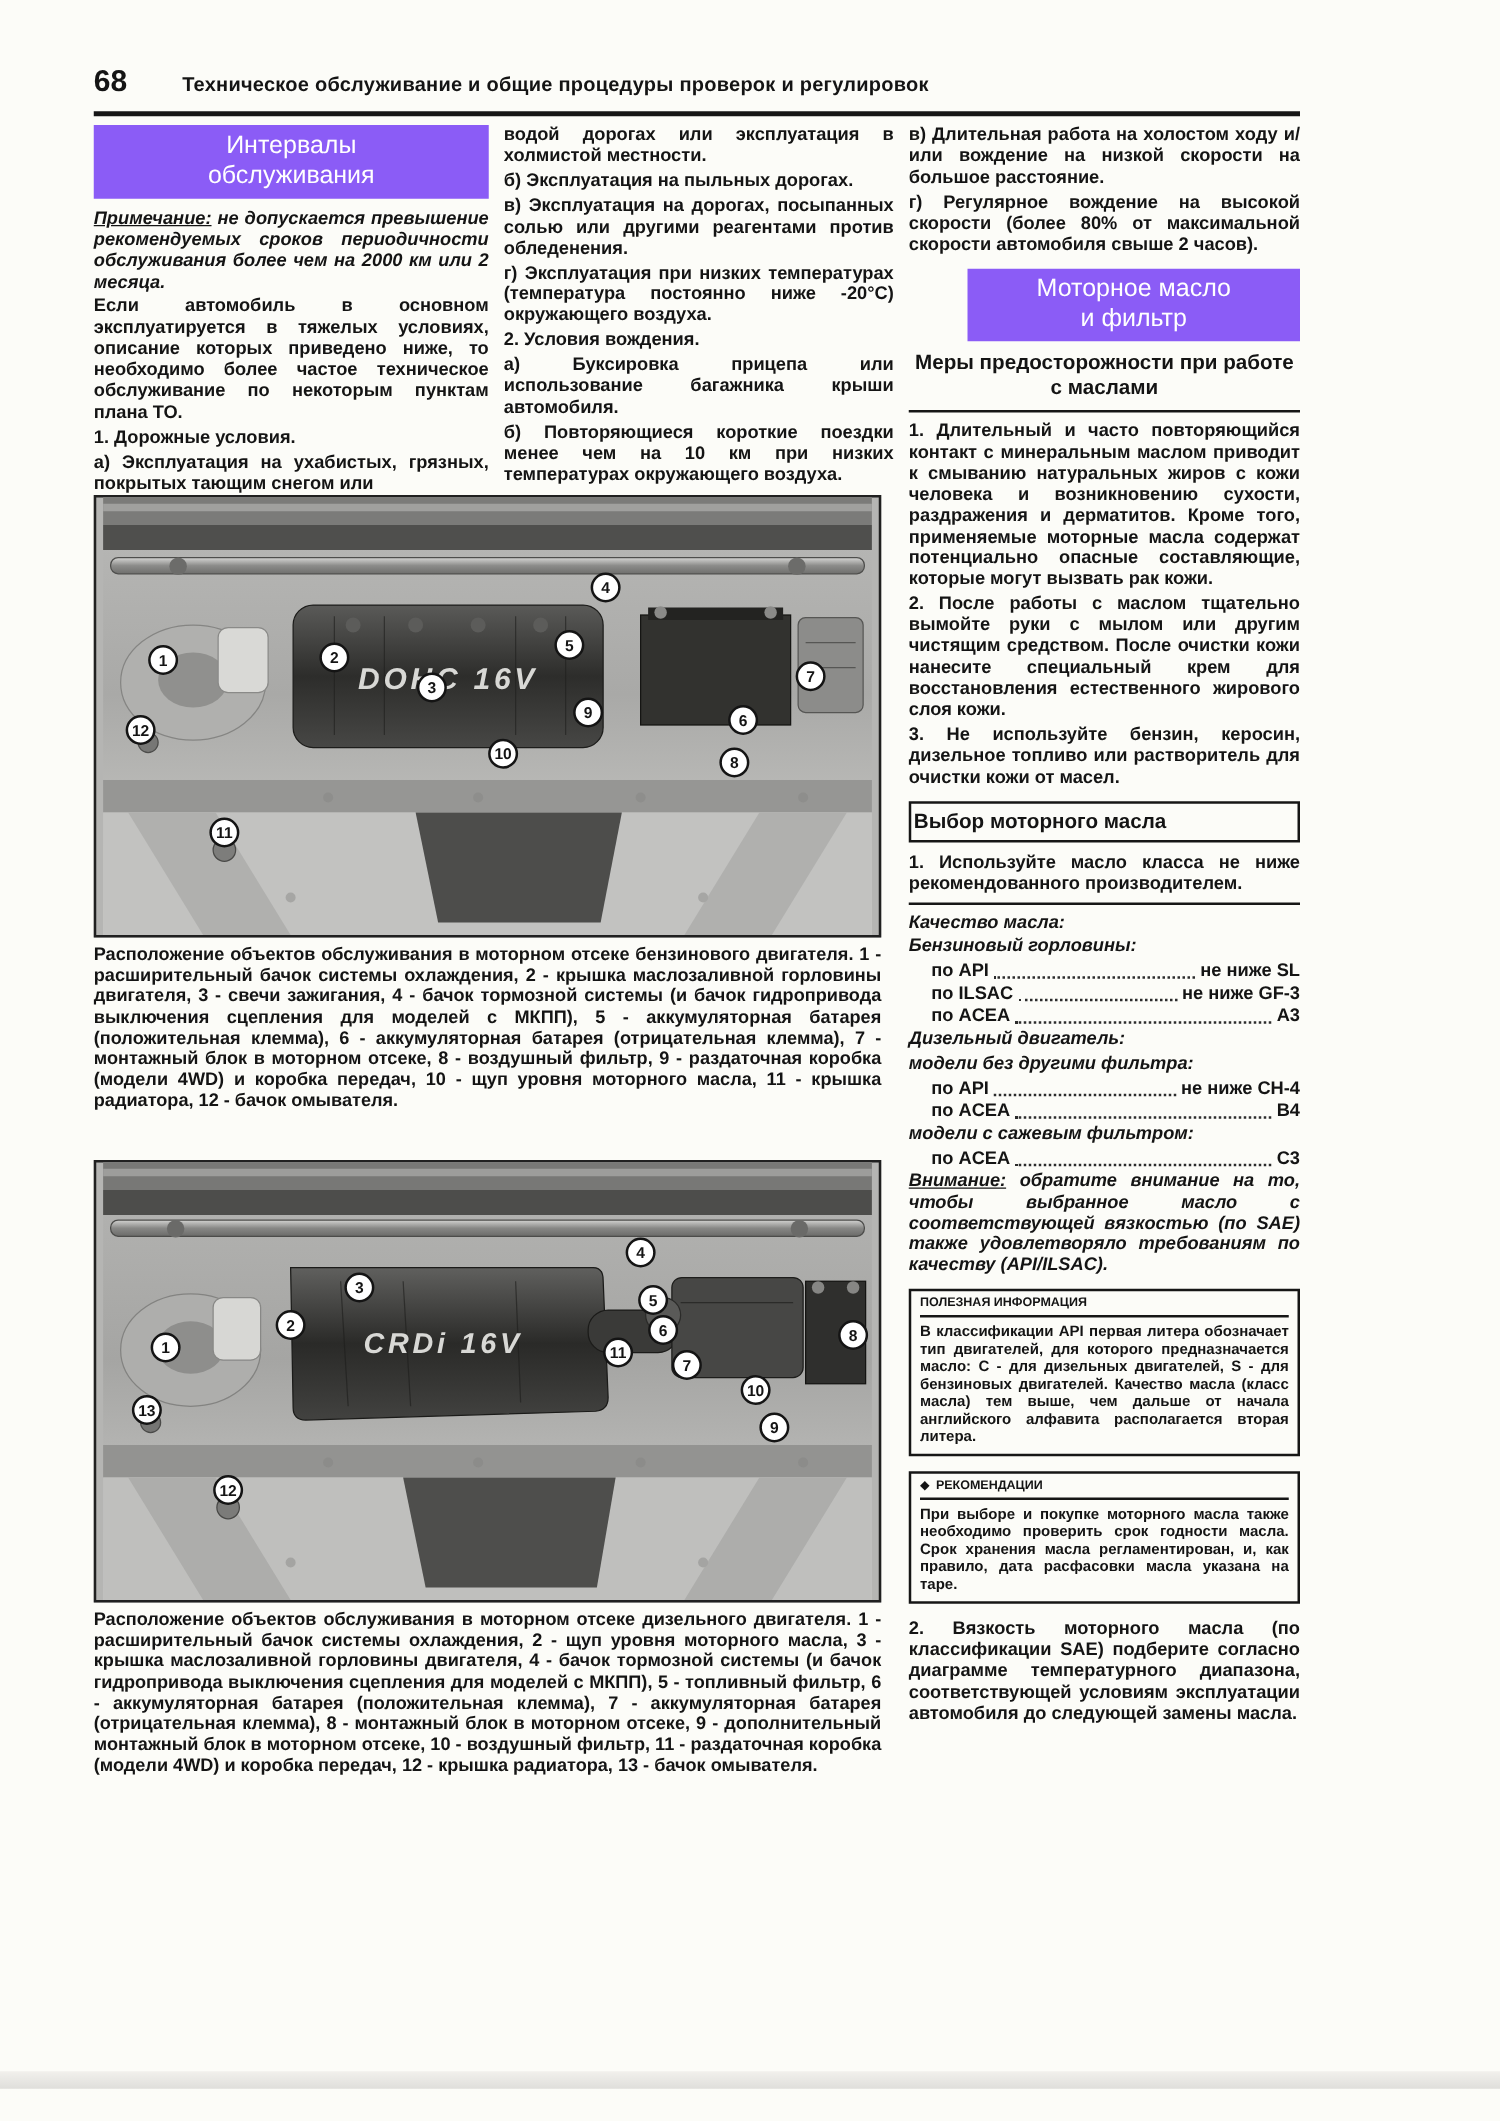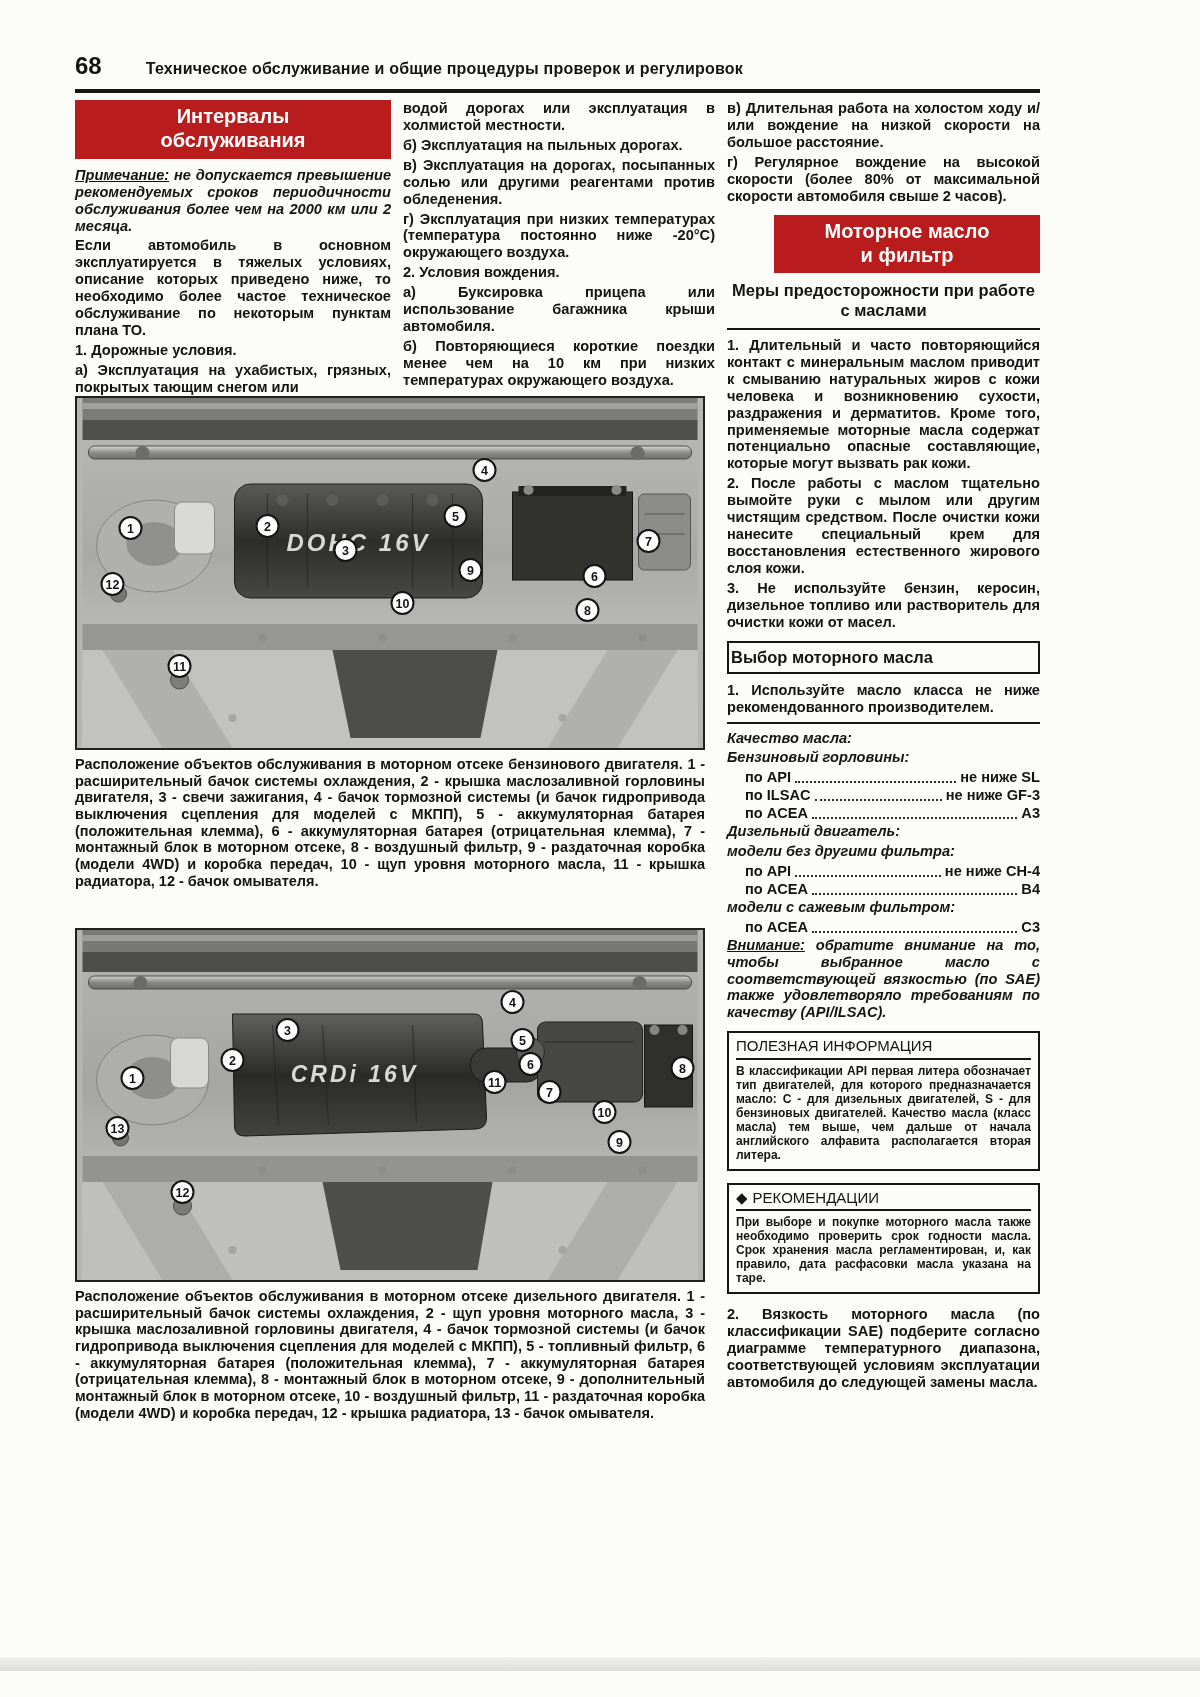--- a/index.html
+++ b/index.html
@@ -8,37 +8,37 @@
   .hdr{position:absolute;left:75px;top:52px;width:965px;display:flex;align-items:baseline;gap:44px;border-bottom:4px solid #161616;padding-bottom:9px;}
   .pgnum{font-size:24px;font-weight:bold;}
   .pgtitle{font-size:16px;font-weight:bold;letter-spacing:.2px;}
 
   .col{position:absolute;top:100px;font-size:14.6px;line-height:1.16;font-weight:bold;text-align:justify;}
   #col1{left:75px;width:316px;}
   #col2{left:403px;width:312px;}
   #col3{left:727px;width:313px;}
   .col p{margin:0 0 3px;}
 
-  .blackbox{background:#b91c1c;color:#fff;text-align:center;font-weight:bold;font-size:20px;line-height:1.22;padding:4px 2px 6px;margin:0 0 8px;}
+  .blackbox{background:#8b5cf6;color:#fff;text-align:center;font-weight:normal;font-size:20px;line-height:1.22;padding:4px 2px 6px;margin:0 0 8px;}
   .blackbox.mid{margin-top:10px;margin-left:47px;}
   .note{font-style:italic;margin:0 0 6px;}
   .ulead{text-decoration:underline;}
   .subhead{font-size:16.5px;font-weight:bold;text-align:center;line-height:1.2;border-bottom:2.5px solid #161616;padding:0 0 7px;margin:0 0 7px;}
   .boxhead{border:2.5px solid #161616;text-align:left;font-weight:bold;font-size:16.5px;padding:5px 2px;margin:10px 0 8px;}
   .thinrule{border:none;border-top:2px solid #161616;margin:6px 0;}
   .it{font-style:italic;}
   .spec{margin-left:4px;}
   .spec-ind{margin-left:10px;}
   .dotrow{display:flex;align-items:flex-end;margin:0 0 1px 18px;font-weight:bold;}
   .dotrow .dname{white-space:nowrap;}
   .dotrow .leader{flex:1;border-bottom:2px dotted #2c2c2c;margin:0 4px 3px;}
   .dotrow .dval{white-space:nowrap;}
   .warn{font-style:italic;margin-top:6px;}
   .infobox{border:2.5px solid #161616;padding:4px 7px 7px;margin:10px 0 12px;}
-  .infobox .ib-head{display:flex;align-items:flex-end;gap:5px;font-size:15px;font-weight:normal;border-bottom:2px solid #161616;padding-bottom:3px;margin-bottom:4px;}
+  .infobox .ib-head{display:flex;align-items:flex-end;gap:5px;font-size:10px;font-weight:bold;border-bottom:2px solid #161616;padding-bottom:3px;margin-bottom:4px;}
   .infobox .ib-text{font-size:12px;line-height:1.17;text-align:justify;}
 
   .fig{position:absolute;left:75px;width:630px;}
   #fig1{top:396px;}
   #fig2{top:928px;}
   .photo-frame{width:626px;height:350px;border:2px solid #202020;background:#b5b5b3;}
   .photo-frame svg{display:block;width:100%;height:100%;}
   .caption{font-size:14.5px;line-height:1.15;font-weight:bold;text-align:justify;margin-top:6px;}
 
   .co-c{fill:#ffffff;stroke:#141414;stroke-width:2;}

